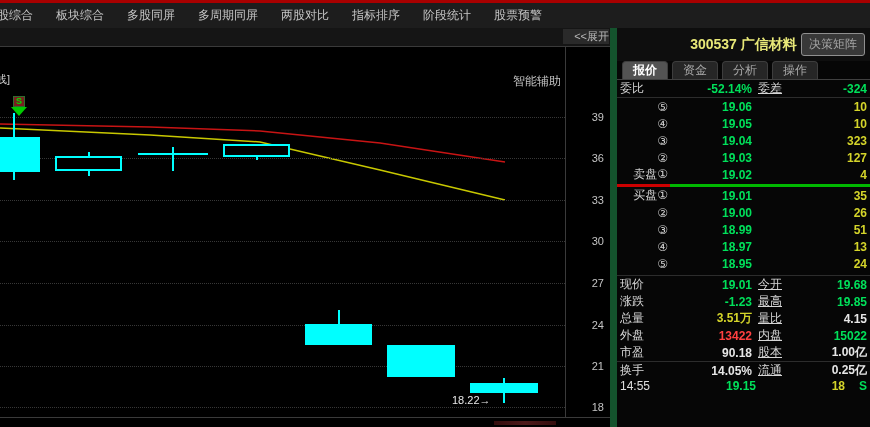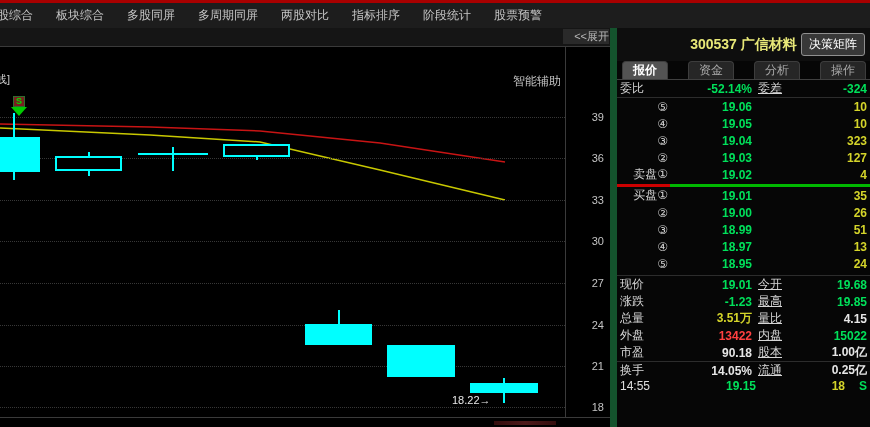--- a/index.html
+++ b/index.html
@@ -34,22 +34,22 @@
                 border-top:9px solid #00cc00;}
   .low-label{position:absolute;left:452px;top:347px;color:#e8e8e8;font-size:11px;}
   .bottom-frag{position:absolute;left:494px;top:393px;width:62px;height:4px;
                background:linear-gradient(90deg,#401010,#602020,#401010);opacity:.8;}
   
   .quote-panel{position:absolute;top:28px;left:610px;width:260px;height:399px;background:#060606;
                border-left:7px solid #14532d;box-sizing:border-box;}
   .q-header{position:relative;height:33px;background:#0e0e0e;}
   .q-title{position:absolute;left:0;right:0;top:8px;text-align:center;color:#e8e878;font-weight:bold;font-size:14px;}
   .matrix-btn{position:absolute;right:5px;top:5px;padding:2px 7px;background:#383838;border:1px solid #8f8f8f;
-              border-radius:3px;color:#ffffff;font-size:12px;cursor:pointer;}
-  .q-tabs{display:flex;align-items:flex-end;gap:20px;height:19px;padding-left:5px;border-bottom:1px solid #404040;box-sizing:border-box;}
+              border-radius:3px;color:#a3a3a3;font-size:12px;cursor:pointer;}
+  .q-tabs{display:flex;align-items:flex-end;gap:4px;height:19px;padding-left:5px;border-bottom:1px solid #404040;box-sizing:border-box;}
   .tab{width:44px;height:17px;line-height:17px;text-align:center;background:#262626;border:1px solid #3d3d3d;
        border-bottom:none;border-radius:4px 4px 0 0;color:#a8a8a8;cursor:pointer;}
   .tab.active{background:#535353;color:#fff;font-weight:bold;}
   .rowline{display:flex;align-items:center;height:17px;padding:0 3px;}
   .ratio-row{border-bottom:1px solid #2c2c2c;}
   .dt-l{width:40px;color:#d6d6d6;}
   .dt-v1{width:92px;text-align:right;font-weight:bold;}
   .dt-l2{width:64px;padding-left:6px;box-sizing:border-box;color:#d6d6d6;text-decoration:underline;}
   .dt-v2{flex:1;text-align:right;font-weight:bold;}
   .ob-label{width:48px;text-align:right;color:#cfcfcf;}

